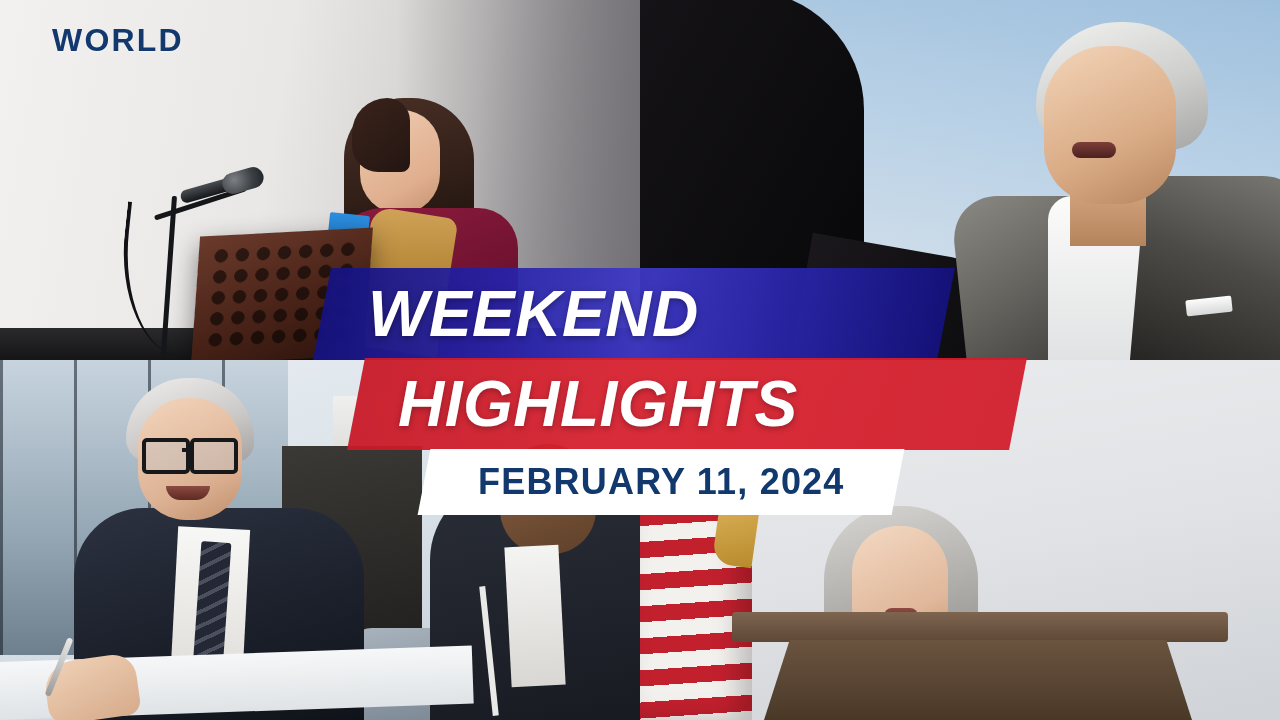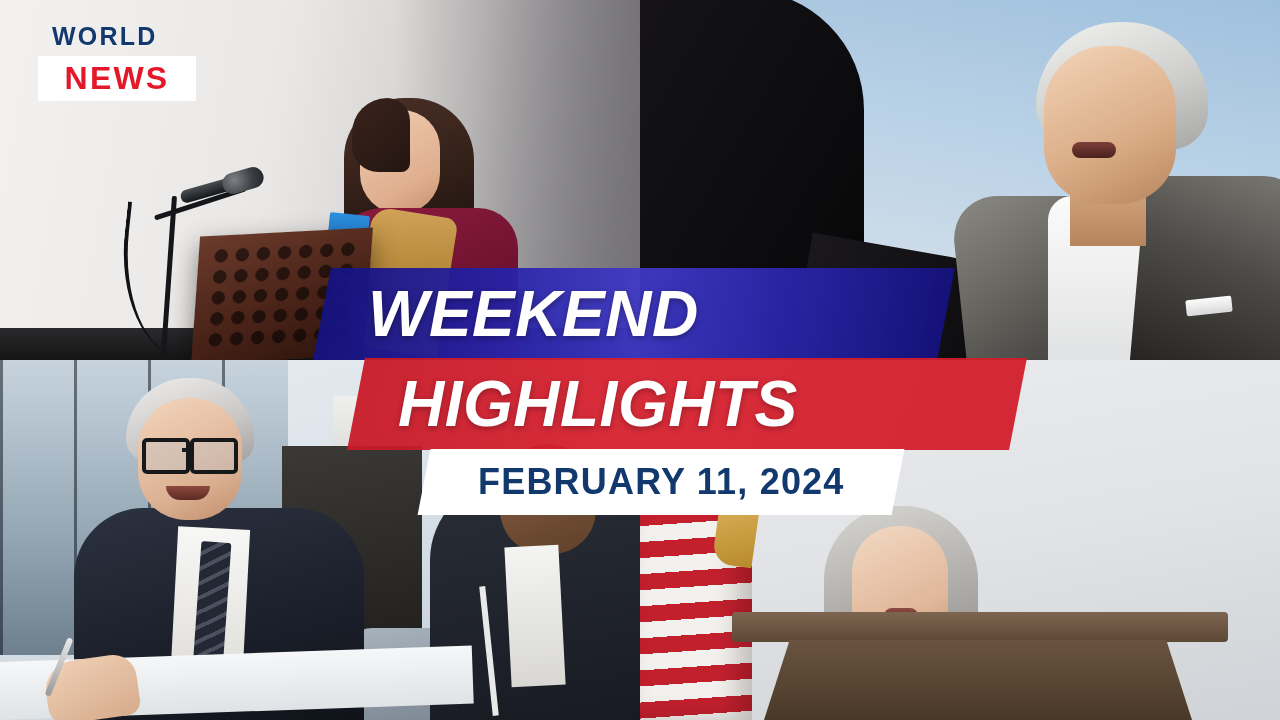--- a/index.html
+++ b/index.html
@@ -313,21 +313,21 @@
 
   
   .logo {
     position: absolute;
     left: 38px;
     top: 24px;
     width: 158px;
     z-index: 40;
   }
   .logo-world {
-    font-size: 25px;
+    font-size: 32px;
     font-weight: 700;
     letter-spacing: 2.2px;
     line-height: 1;
     padding-left: 14px;
     text-shadow: 0 1px 2px rgba(255,255,255,.45);
   }
   .logo-news-box {
     margin-top: 7px;
     background: #ffffff;
     padding: 6px 0 7px 0;
@@ -489,23 +489,20 @@
       <div class="br-mouth"></div>
 
       <div class="br-podium-top"></div>
       <div class="br-podium-body"></div>
     </div>
 
   </div>
 
   <div class="logo">
     <div class="logo-world" style="color: rgb(18, 56, 110);">WORLD</div>
-    <div class="logo-news-box">
-      <span class="logo-news" style="color: rgb(227, 25, 42);">NEWS</span>
-    </div>
   </div>
 
   <div class="banners">
 
     <div class="band band-blue">
       <span>WEEKEND</span>
     </div>
 
     <div class="band band-red">
       <span>HIGHLIGHTS</span>

